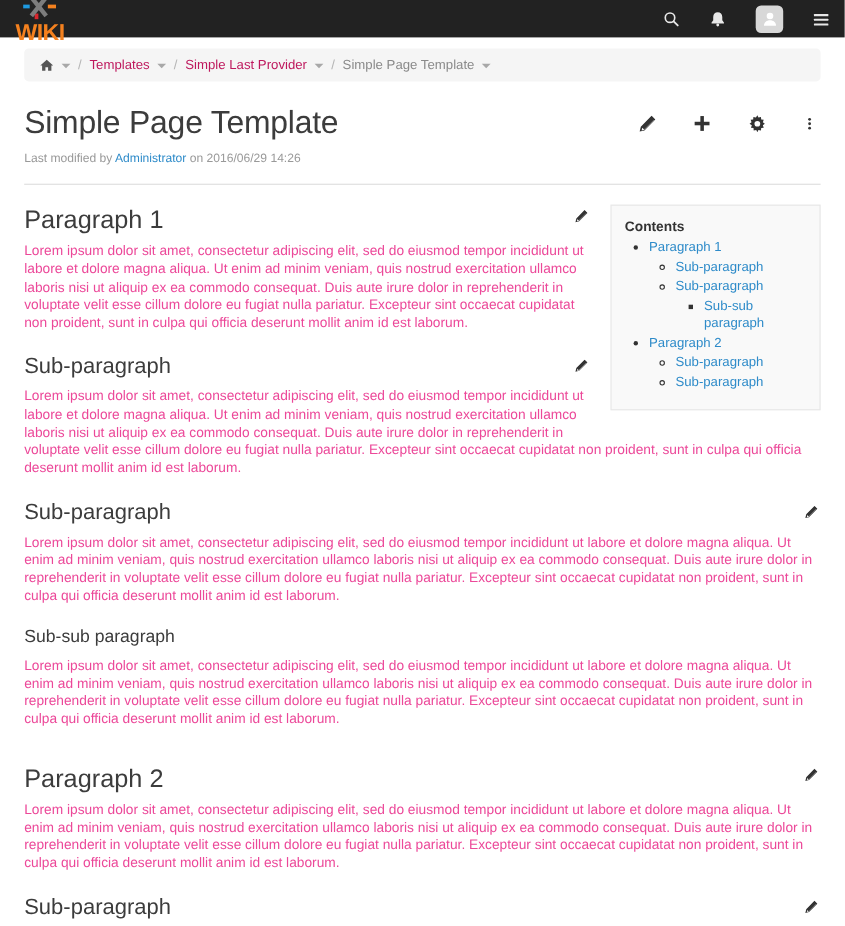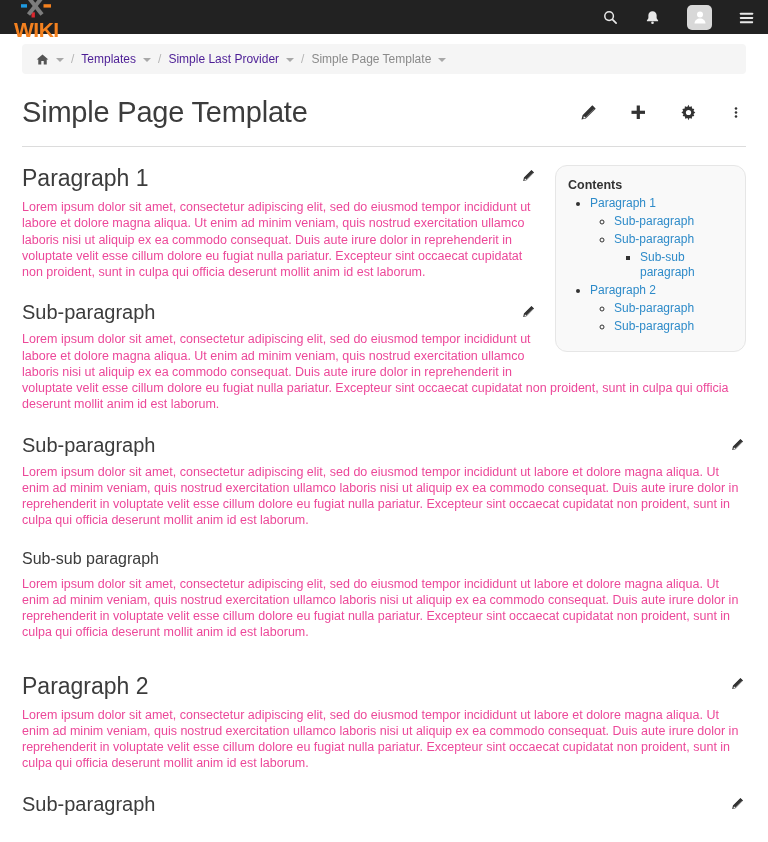--- a/index.html
+++ b/index.html
@@ -47,21 +47,21 @@
     margin: 10px 22px 0;
     background: #f5f5f5;
     border-radius: 4px;
     padding: 8px 14px;
     font-size: 12px;
     color: #8a8a8a;
     display: flex;
     align-items: center;
     gap: 7px;
   }
-  .breadcrumb a.bc-link { color: #4c1d95; }
+  .breadcrumb a.bc-link { color: #be185d; }
   .bc-sep { color: #b5b5b5; }
   .caret {
     display: inline-block;
     width: 0; height: 0;
     border-left: 4px solid transparent;
     border-right: 4px solid transparent;
     border-top: 4px solid #a8a8a8;
     margin-top: 2px;
   }
   .bc-home { color: #555; }
@@ -85,21 +85,21 @@
   .modified-line { font-size: 11px; color: #999; margin-top: 9px; }
   .modified-line a { color: #2e8bc9; }
   hr.title-rule { border: 0; border-top: 1px solid #dcdcdc; margin: 17px 0 18px; }
 
   
   .toc {
     float: right;
     width: 191px;
     background: #f9f9f9;
     border: 1px solid #e6e6e6;
-    border-radius: 12px;
+    border-radius: 0;
     padding: 12px 23px 14px 12px;
     font-size: 12px;
     margin: 0 0 12px 18px;
   }
   .toc-title { font-weight: 700; font-size: 12.5px; color: #333; margin-bottom: 4px; }
   .toc ul { list-style: disc; padding-left: 22px; margin: 0; color: #333; }
   .toc ul ul { list-style: circle; padding-left: 24px; }
   .toc ul ul ul { list-style: square; padding-left: 26px; }
   .toc li { margin: 3px 0; line-height: 1.25; }
   .toc a { color: #2e8bc9; }
@@ -251,20 +251,25 @@
           </svg>
       </span>
       <span class="act">
         <svg width="12" height="17" viewBox="0 0 16 16">
             <use href="#i-kebab"></use>
           </svg>
       </span>
     </div>
   </div>
 
+  <div class="modified-line">
+    <span>Last modified by</span>
+    <a class="user-link" style="color:#2e8bc9">Administrator</a>
+    <span>on 2016/06/29 14:26</span>
+  </div>
 
   <hr class="title-rule">
 
   <aside class="toc">
     <div class="toc-title">Contents</div>
     <ul>
       <li>
         <a>Paragraph 1</a>
         <ul>
           <li>

